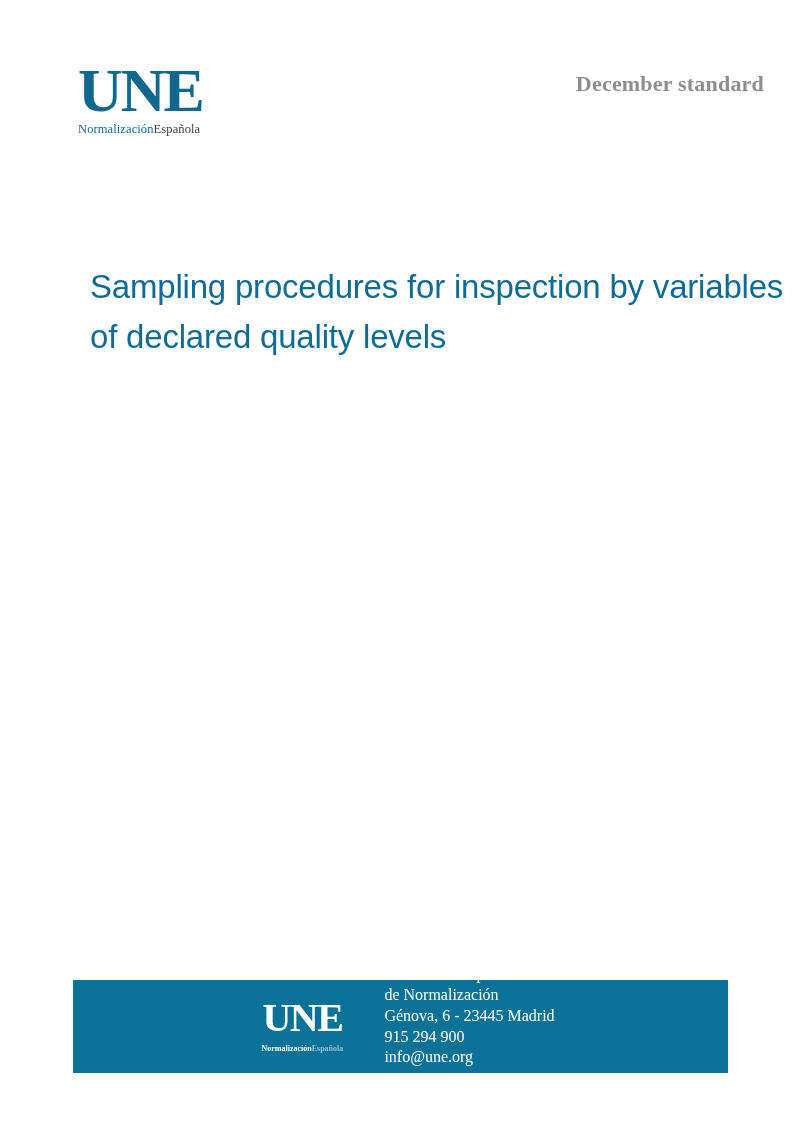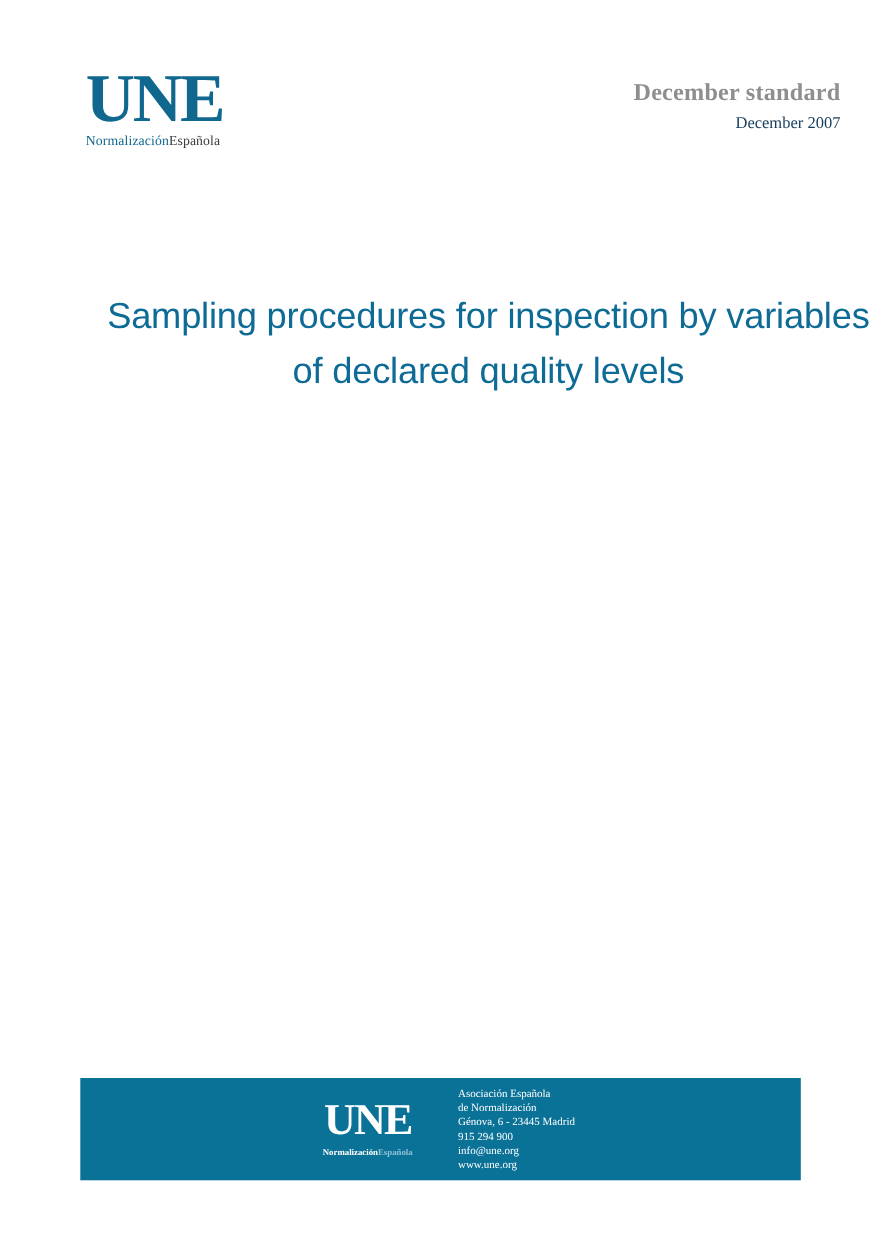--- a/index.html
+++ b/index.html
@@ -80,21 +80,20 @@
     left: 90px;
     top: 262px;
     right: 2px;
     color: #0e6b96;
     font-family: "Liberation Sans", sans-serif;
     font-size: 33px;
     line-height: 50px;
     letter-spacing: -0.2px;
     font-weight: normal;
     margin: 0;
-    text-align: center;
   }
   .doc-title .tline { display: block; white-space: nowrap; }
 
   
   .footer-band {
     position: absolute;
     left: 73px;
     top: 980px;
     width: 655px;
     height: 93px;
@@ -129,40 +128,39 @@
     font-weight: bold;
     letter-spacing: 0px;
     margin-top: 1px;
     white-space: nowrap;
   }
   .footer-tagline .tag-a { color: #ffffff; }
   .footer-tagline .tag-b { color: #8fc2d6; }
 
   .footer-contact {
     font-family: "Liberation Serif", serif;
-    font-size: 10px;
+    font-size: 16px;
     line-height: 1.30;
     color: #ffffff;
     flex: 0 0 auto;
   }
   .footer-contact div { white-space: nowrap; }
 </style>
 </head>
 <body>
 
 <div class="header-logo">
   <span class="logo-wordmark">UNE</span>
   <span class="logo-tagline">
     <span class="tag-a">Normalización</span><span class="tag-b">Española</span>
   </span>
 </div>
 
 <div class="header-right">
   <div class="std-kind">December standard</div>
-  <div class="std-date">December 2007</div>
 </div>
 
 <h1 class="doc-title">
   <span class="tline">Sampling procedures for inspection by variables</span>
   <span class="tline">of declared quality levels</span>
 </h1>
 
 <div class="footer-band">
   <div class="footer-inner">
     <div class="footer-logo">

